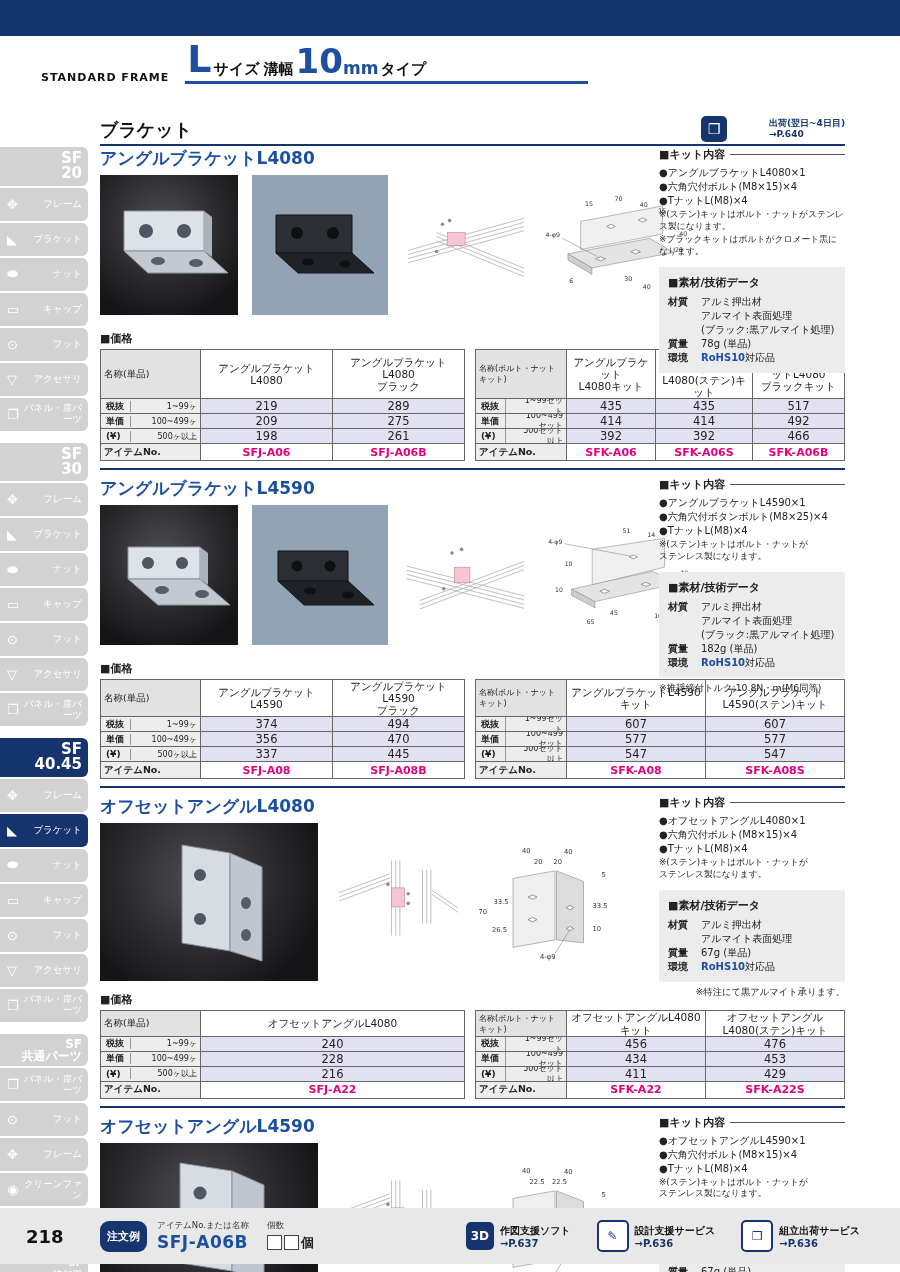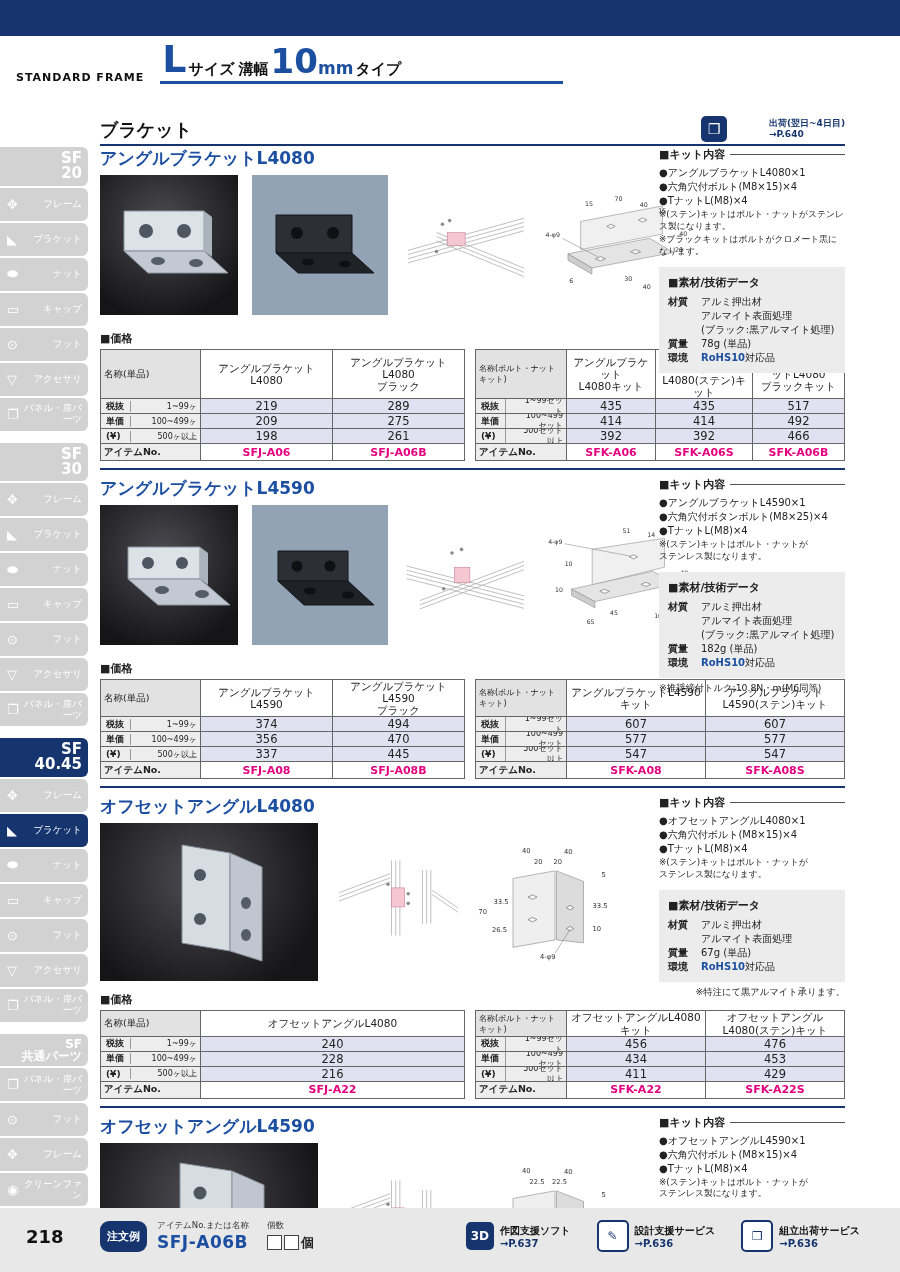--- a/index.html
+++ b/index.html
@@ -1,21 +1,21 @@
 <!DOCTYPE html>
 <html><head>
 <meta charset="utf-8">
 <style>
   html,body{margin:0;padding:0;}
   body{width:900px;height:1272px;position:relative;background:#fff;
        font-family:"DejaVu Sans","Liberation Sans",sans-serif;color:#222;overflow:hidden;}
   .pl{white-space:pre-line;}
   
   .topbar{position:absolute;top:0;left:0;width:900px;height:36px;background:#16356e;}
-  .brand{position:absolute;top:42px;left:16px;display:flex;align-items:flex-end;}
+  .brand{position:absolute;top:42px;left:41px;display:flex;align-items:flex-end;}
   .brand-left .std{font-size:11px;font-weight:bold;letter-spacing:1px;color:#111;}
   .brand-main{display:flex;align-items:flex-end;line-height:0.9;}
   .sf{font-size:44px;font-weight:bold;color:#111;}
   .series{font-size:54px;font-weight:bold;color:#1d4fa1;letter-spacing:-2px;}
   .subtitle{display:flex;align-items:flex-end;margin-left:16px;border-bottom:3px solid #1d4fa1;
             padding:0 160px 5px 2px;line-height:0.9;}
   .sub-L{font-size:38px;font-weight:bold;color:#1d4fa1;}
   .sub-t{font-size:15px;font-weight:bold;color:#111;margin:0 2px;}
   .sub-10{font-size:34px;font-weight:bold;color:#1d4fa1;}
   .sub-mm{font-size:17px;font-weight:bold;color:#1d4fa1;}
@@ -69,21 +69,21 @@
   .kit-head .rule{flex:1;border-top:1px solid #555;}
   .kit-items div{line-height:1.4;font-size:10px;}
   .kit-note{font-size:8.8px;line-height:1.35;margin-top:1px;}
   .matbox{background:#ececec;margin-top:9px;padding:8px 9px;}
   .matbox .mh{font-weight:bold;font-size:11px;margin-bottom:5px;}
   .mrow{display:flex;gap:7px;font-size:10px;line-height:1.4;}
   .mlabel{font-weight:bold;flex:0 0 26px;}
   .rohs{color:#1d4fa1;font-weight:bold;}
   .extra{font-size:9.3px;margin-top:4px;text-align:right;}
   
-  .footer{position:absolute;left:0;top:1208px;width:900px;height:64px;background:#e8e8e8;}
+  .footer{position:absolute;left:0;top:1208px;width:900px;height:56px;background:#e8e8e8;}
   .pageno{position:absolute;left:26px;top:18px;font-size:18px;font-weight:bold;color:#111;}
   .order{position:absolute;left:100px;top:12px;display:flex;align-items:center;gap:10px;}
   .order-tag{background:#16356e;color:#fff;font-size:11px;font-weight:bold;padding:8px 7px;border-radius:9px;}
   .of-label{font-size:8.5px;color:#333;}
   .of-code{font-size:17px;font-weight:bold;color:#1d4fa1;letter-spacing:0.5px;}
   .qty-sq{display:inline-block;width:13px;height:13px;border:1.5px solid #444;background:#fff;
           vertical-align:middle;margin-right:2px;}
   .services{position:absolute;right:40px;top:12px;display:flex;gap:26px;}
   .svc{display:flex;gap:6px;align-items:center;justify-content:center;}
   .svc-ic{width:28px;height:28px;border-radius:5px;display:flex;align-items:center;justify-content:center;

